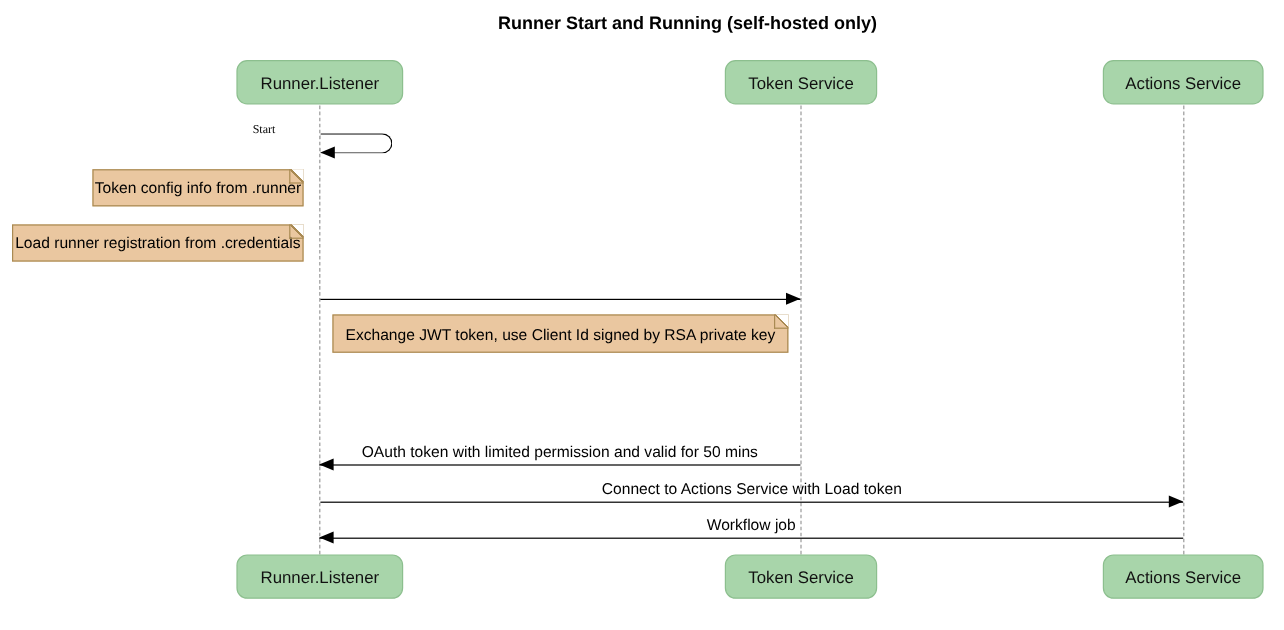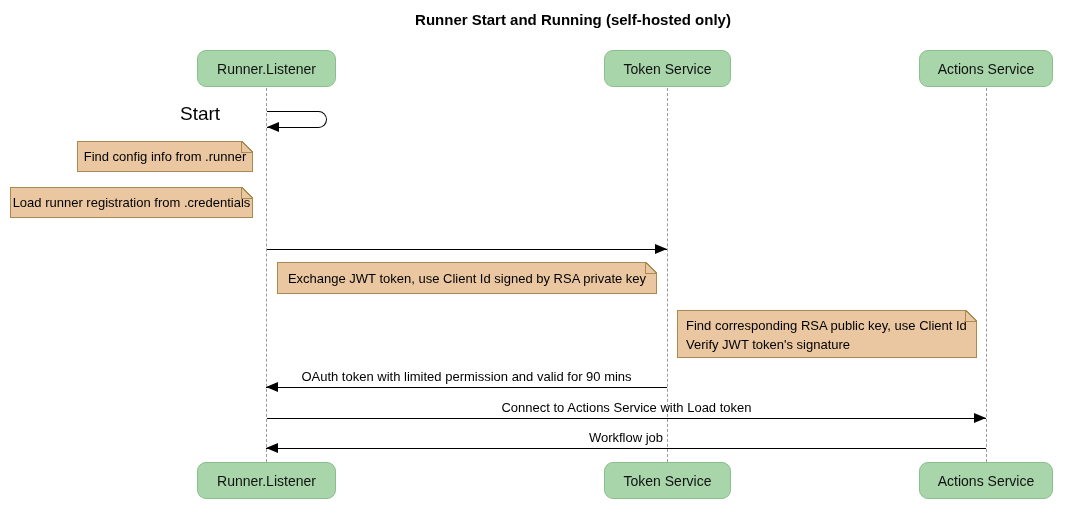--- a/index.html
+++ b/index.html
@@ -47,21 +47,21 @@
   }
 
   .self-loop {
     position:absolute; left:267px; top:111px; width:60px; height:17px;
     box-sizing:border-box;
     border:1px solid #000; border-left:none;
     border-radius:0 9px 9px 0;
   }
   .self-label {
     position:absolute; left:180px; width:80px; top:103px;
-    text-align:left; font-size:19px; color:#000; white-space:nowrap;
+    text-align:center; font-size:10px; color:#000; white-space:nowrap;font-family:Liberation Serif, serif;
   }
 
   .note {
     position:absolute; box-sizing:border-box;
     background:#EAC7A0; border:1px solid #A98A53;
     font-size:13px; color:#000;
     display:flex; align-items:center; justify-content:center;
     white-space:nowrap;
   }
   .note-fold {
@@ -98,43 +98,38 @@
   <div class="participant p-actions row-top">
     <span>Actions Service</span>
   </div>
 
   <div class="self-label">Start</div>
   <div class="self-loop"></div>
   <div class="arrow-left" style="left:267px; top:122px;"></div>
 
   <div class="note n1">
     <i class="note-fold"></i>
-    <span>Find config info from .runner</span>
+    <span>Token config info from .runner</span>
   </div>
 
   <div class="note n2">
     <i class="note-fold"></i>
     <span>Load runner registration from .credentials</span>
   </div>
 
   <div class="msg-line" style="left:267px; width:400px; top:249px;"></div>
   <div class="arrow-right" style="left:655px; top:244px;"></div>
 
   <div class="note n3">
     <i class="note-fold"></i>
     <span>Exchange JWT token, use Client Id signed by RSA private key</span>
   </div>
 
-  <div class="note n4">
-    <i class="note-fold"></i>
-    <span>Find corresponding RSA public key, use Client Id</span>
-    <span>Verify JWT token's signature</span>
-  </div>
 
-  <div class="msg-label" style="left:266px; width:401px; top:369px;">OAuth token with limited permission and valid for 90 mins</div>
+  <div class="msg-label" style="left:266px; width:401px; top:369px;">OAuth token with limited permission and valid for 50 mins</div>
   <div class="msg-line" style="left:266px; width:401px; top:387px;"></div>
   <div class="arrow-left" style="left:266px; top:382px;"></div>
 
   <div class="msg-label" style="left:267px; width:719px; top:400px;">Connect to Actions Service with Load token</div>
   <div class="msg-line" style="left:267px; width:719px; top:418px;"></div>
   <div class="arrow-right" style="left:974px; top:413px;"></div>
 
   <div class="msg-label" style="left:266px; width:720px; top:430px;">Workflow job</div>
   <div class="msg-line" style="left:266px; width:720px; top:448px;"></div>
   <div class="arrow-left" style="left:266px; top:443px;"></div>

